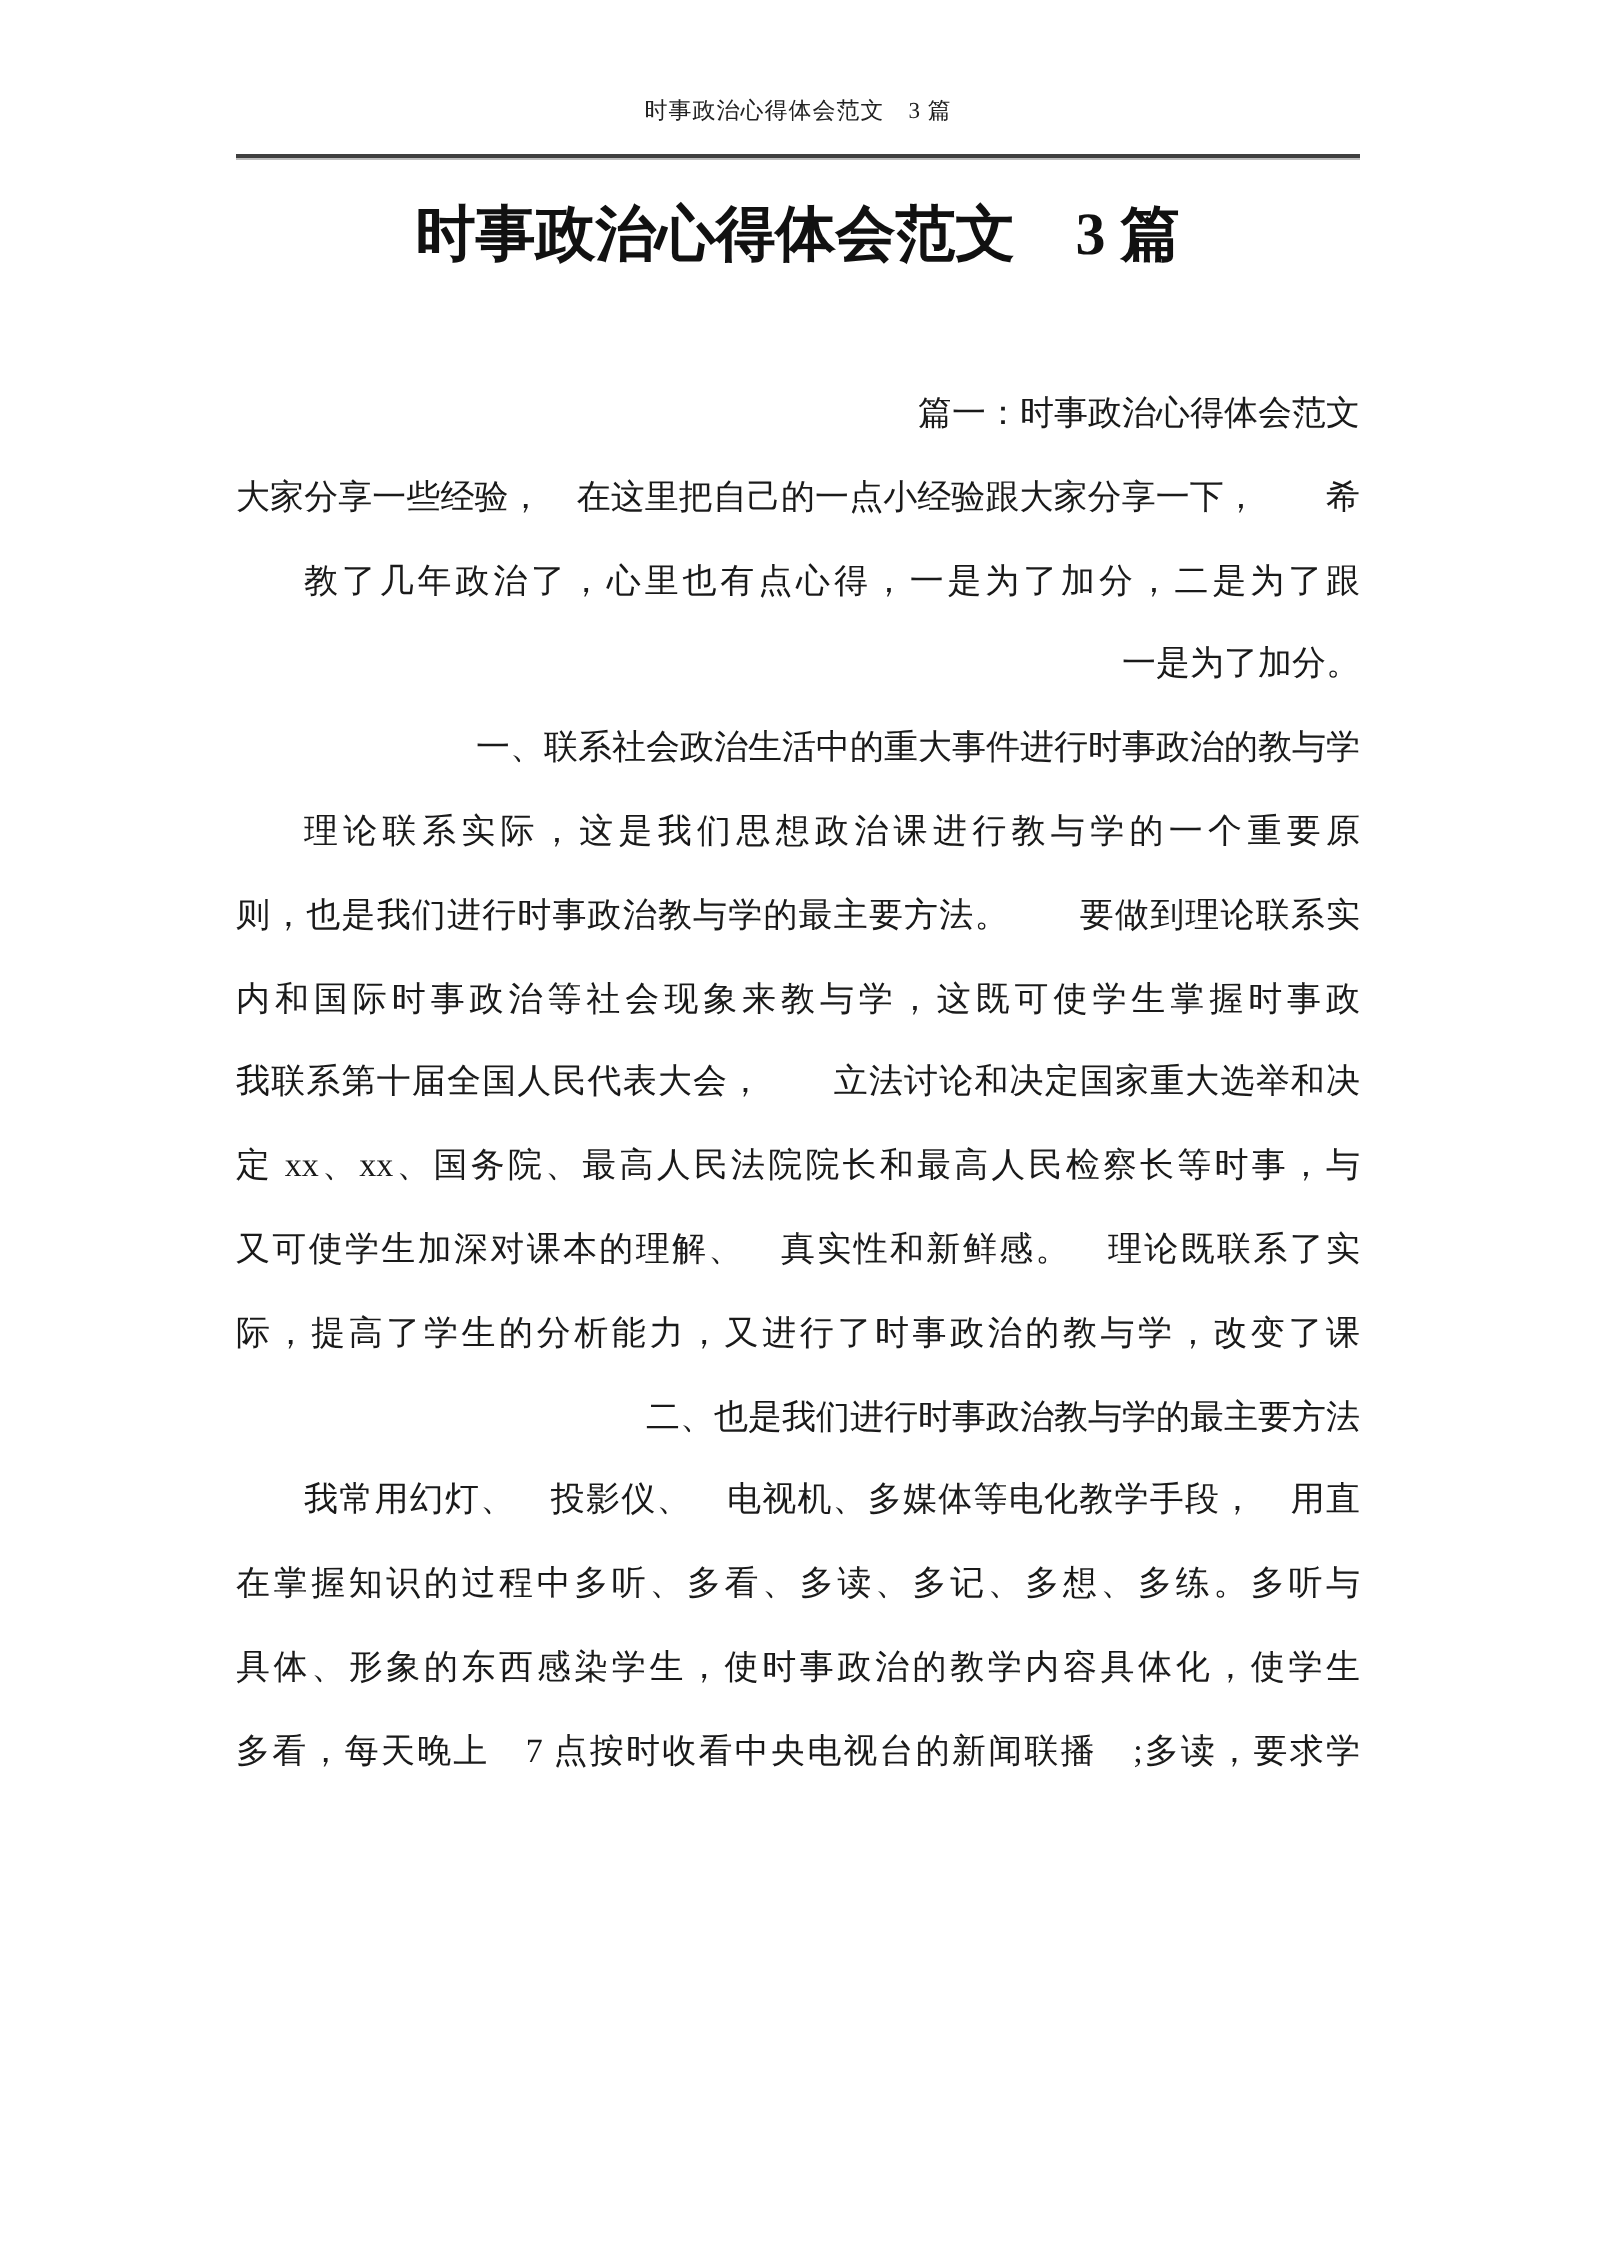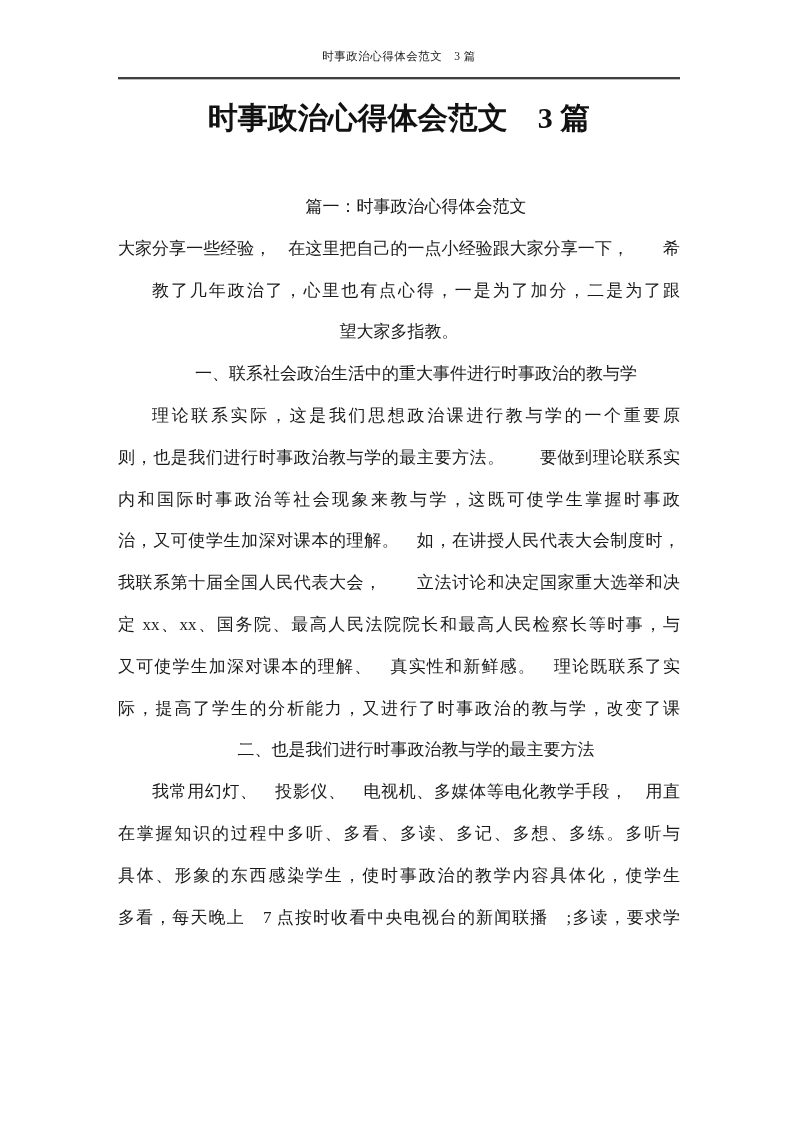--- a/index.html
+++ b/index.html
@@ -53,21 +53,21 @@
     position: absolute;
     top: 186px;
     left: 118px;
     width: 562px;
   }
   .line {
     height: 41.8px;
     line-height: 41.8px;
     font-size: 17px;
     overflow: hidden;
-    text-align: center;
+    text-align: right;
   }
   .indent {
     text-indent: 34px;
   }
   .just {
     text-align: justify;
     text-align-last: justify;
   }
 </style>
 </head>
@@ -78,26 +78,25 @@
   <div class="running-header">时事政治心得体会范文　3 篇</div>
 
   <div class="header-rule"></div>
 
   <div class="doc-title">时事政治心得体会范文　3 篇</div>
 
   <div class="body-text">
     <div class="line indent">篇一：时事政治心得体会范文</div>
     <div class="line just">大家分享一些经验，　在这里把自己的一点小经验跟大家分享一下，　　希</div>
     <div class="line indent just">教了几年政治了，心里也有点心得，一是为了加分，二是为了跟</div>
-    <div class="line">望大家多指教。</div>
+    <div class="line">一是为了加分。</div>
     <div class="line indent">一、联系社会政治生活中的重大事件进行时事政治的教与学</div>
     <div class="line indent just">理论联系实际，这是我们思想政治课进行教与学的一个重要原</div>
     <div class="line just">则，也是我们进行时事政治教与学的最主要方法。　　要做到理论联系实</div>
     <div class="line just">内和国际时事政治等社会现象来教与学，这既可使学生掌握时事政</div>
-    <div class="line just">治，又可使学生加深对课本的理解。　如，在讲授人民代表大会制度时，</div>
     <div class="line just">我联系第十届全国人民代表大会，　　立法讨论和决定国家重大选举和决</div>
     <div class="line just">定 xx、xx、国务院、最高人民法院院长和最高人民检察长等时事，与</div>
     <div class="line just">又可使学生加深对课本的理解、　真实性和新鲜感。　理论既联系了实</div>
     <div class="line just">际，提高了学生的分析能力，又进行了时事政治的教与学，改变了课</div>
     <div class="line indent">二、也是我们进行时事政治教与学的最主要方法</div>
     <div class="line indent just">我常用幻灯、　投影仪、　电视机、多媒体等电化教学手段，　用直观、</div>
     <div class="line just">在掌握知识的过程中多听、多看、多读、多记、多想、多练。多听与</div>
     <div class="line just">具体、形象的东西感染学生，使时事政治的教学内容具体化，使学生</div>
     <div class="line just">多看，每天晚上　7 点按时收看中央电视台的新闻联播　;多读，要求学</div>
   </div>

